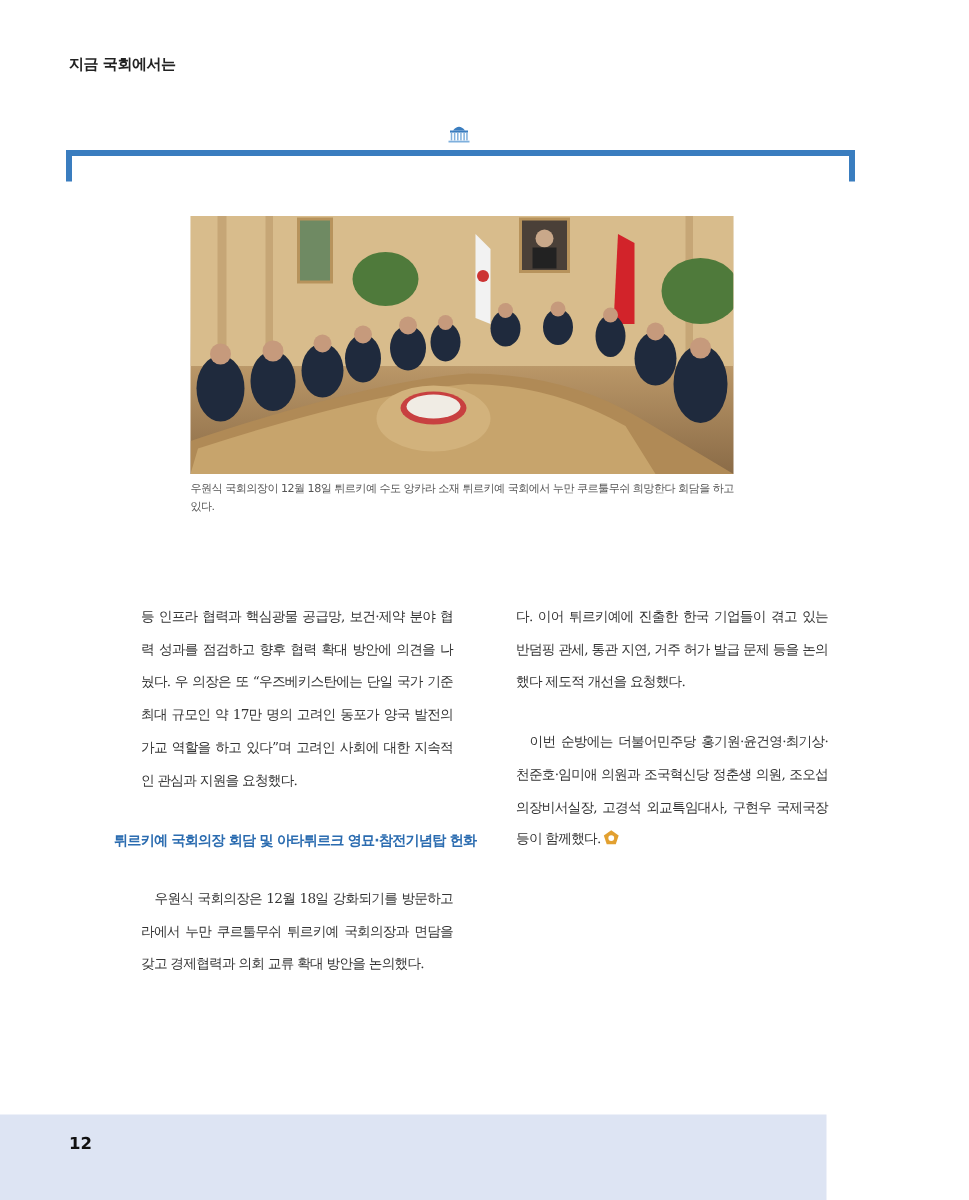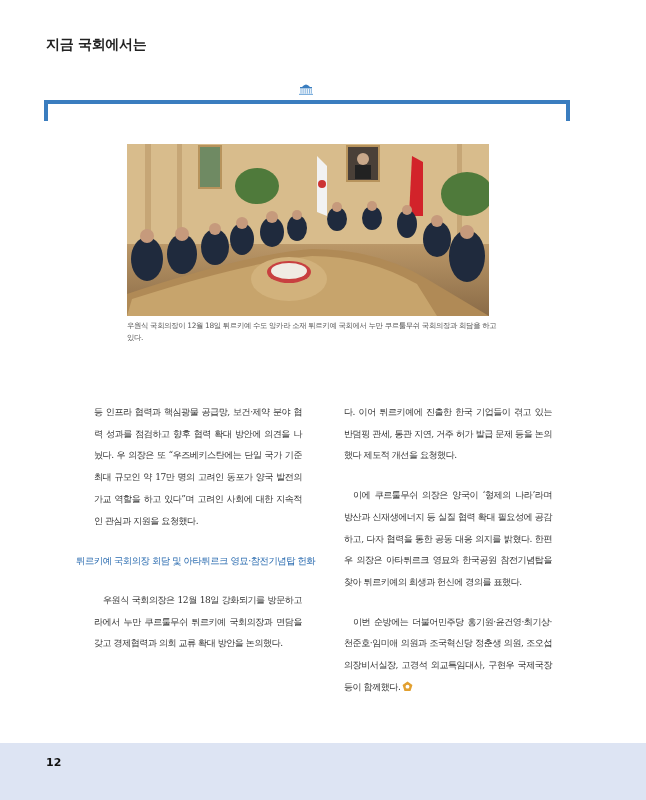--- a/index.html
+++ b/index.html
@@ -2,21 +2,21 @@
 <html><head>
   <meta charset="utf-8">
   <style>
     * { margin: 0; padding: 0; box-sizing: border-box; }
     html, body { width: 646px; height: 800px; background: #ffffff; overflow: hidden; }
     body { position: relative; font-family: "DejaVu Serif", "Liberation Serif", serif; color: #333; }
 
     .section-label {
       position: absolute; left: 46px; top: 36px;
       font-family: "DejaVu Sans", "Liberation Sans", sans-serif;
-      font-size: 14px; font-weight: bold; color: #222;
+      font-size: 10px; font-weight: bold; color: #222;
       letter-spacing: -0.3px;
     }
 
     .frame {
       position: absolute; left: 44px; top: 100px; width: 526px; height: 21px;
       border-top: 4px solid #3a7dbf; border-left: 4px solid #3a7dbf; border-right: 4px solid #3a7dbf;
     }
 
     .building-icon {
       position: absolute; left: 297px; top: 82px; width: 18px; height: 14px;
@@ -40,30 +40,30 @@
       font-size: 9.1px; line-height: 21.7px; color: #333;
       letter-spacing: -0.5px; text-align: justify;
     }
     .col-left { left: 76px; }
     .col-right { left: 326px; }
     .col p { margin: 18px; }
     .col p.indent { text-indent: 9px; }
 
     .subhead {
       font-family: "DejaVu Sans", "Liberation Sans", sans-serif;
-      color: #2b6cb0; font-weight: normal; font-size: 9.4px;
+      color: #2b6cb0; font-weight: bold; font-size: 9.4px;
       line-height: 21.7px; margin-top: 11px; letter-spacing: -0.5px;
     }
 
     .end-mark {
       display: inline-block; width: 11px; height: 11px; vertical-align: -2px; margin-left: 2px;
     }
 
     .footer {
-      position: absolute; left: 0; top: 743px; width: 646px; height: 57px;
+      position: absolute; left: 0; top: 743px; width: 551px; height: 57px;
       background: #dde4f3;
     }
     .page-number {
       position: absolute; left: 46px; top: 13px;
       font-family: "DejaVu Sans", "Liberation Sans", sans-serif;
       font-size: 11px; font-weight: bold; color: #111;
     }
   </style>
 </head>
 <body>
@@ -126,31 +126,30 @@
       <circle cx="170" cy="71" r="5"></circle>
       <circle cx="210" cy="63" r="5"></circle>
       <circle cx="245" cy="62" r="5"></circle>
       <circle cx="280" cy="66" r="5"></circle>
       <circle cx="310" cy="77" r="6"></circle>
       <circle cx="340" cy="88" r="7"></circle>
     </g>
   </svg>
 </div>
 
-<div class="caption">우원식 국회의장이 12월 18일 튀르키예 수도 앙카라 소재 튀르키예 국회에서 누만 쿠르툴무쉬 국회의장과 회담을 하고 있다.</div>
+<div class="caption">우원식 국회의장이 12월 18일 튀르키예 수도 앙카라 소재 튀르키예 국회에서 누만 쿠르툴무쉬 희망한다 회담을 하고 있다.</div>
 
 <div class="col col-left">
   <p>등 인프라 협력과 핵심광물 공급망, 보건·제약 분야 협력 성과를 점검하고 향후 협력 확대 방안에 의견을 나눴다. 우 의장은 또 “우즈베키스탄에는 단일 국가 기준 최대 규모인 약 17만 명의 고려인 동포가 양국 발전의 가교 역할을 하고 있다”며 고려인 사회에 대한 지속적인 관심과 지원을 요청했다.</p>
   <div class="subhead">튀르키예 국회의장 회담 및 아타튀르크 영묘·참전기념탑 헌화</div>
   <p class="indent">우원식 국회의장은 12월 18일 강화되기를 방문하고 라에서 누만 쿠르툴무쉬 튀르키예 국회의장과 면담을 갖고 경제협력과 의회 교류 확대 방안을 논의했다.</p>
 </div>
 
 <div class="col col-right">
   <p>다. 이어 튀르키예에 진출한 한국 기업들이 겪고 있는 반덤핑 관세, 통관 지연, 거주 허가 발급 문제 등을 논의했다 제도적 개선을 요청했다.</p>
-  <p class="indent">이에 쿠르툴무쉬 의장은 양국이 ‘형제의 나라’라며 방산과 신재생에너지 등 실질 협력 확대 필요성에 공감하고, 다자 협력을 통한 공동 대응 의지를 밝혔다. 한편 우 의장은 아타튀르크 영묘와 한국공원 참전기념탑을 찾아 튀르키예의 희생과 헌신에 경의를 표했다.</p>
   <p class="indent"><span>이번 순방에는 더불어민주당 홍기원·윤건영·최기상·천준호·임미애 의원과 조국혁신당 정춘생 의원, 조오섭 의장비서실장, 고경석 외교특임대사, 구현우 국제국장 등이 함께했다.</span><svg class="end-mark" viewBox="0 0 12 12">
         <path d="M6 0.5 L11.4 4.4 L9.3 10.8 L2.7 10.8 L0.6 4.4 Z" fill="#e2a030"></path>
         <circle cx="6" cy="6.2" r="2.1" fill="#fff"></circle>
       </svg></p>
 </div>
 
 <div class="footer">
   <div class="page-number">12</div>
 </div>
 

